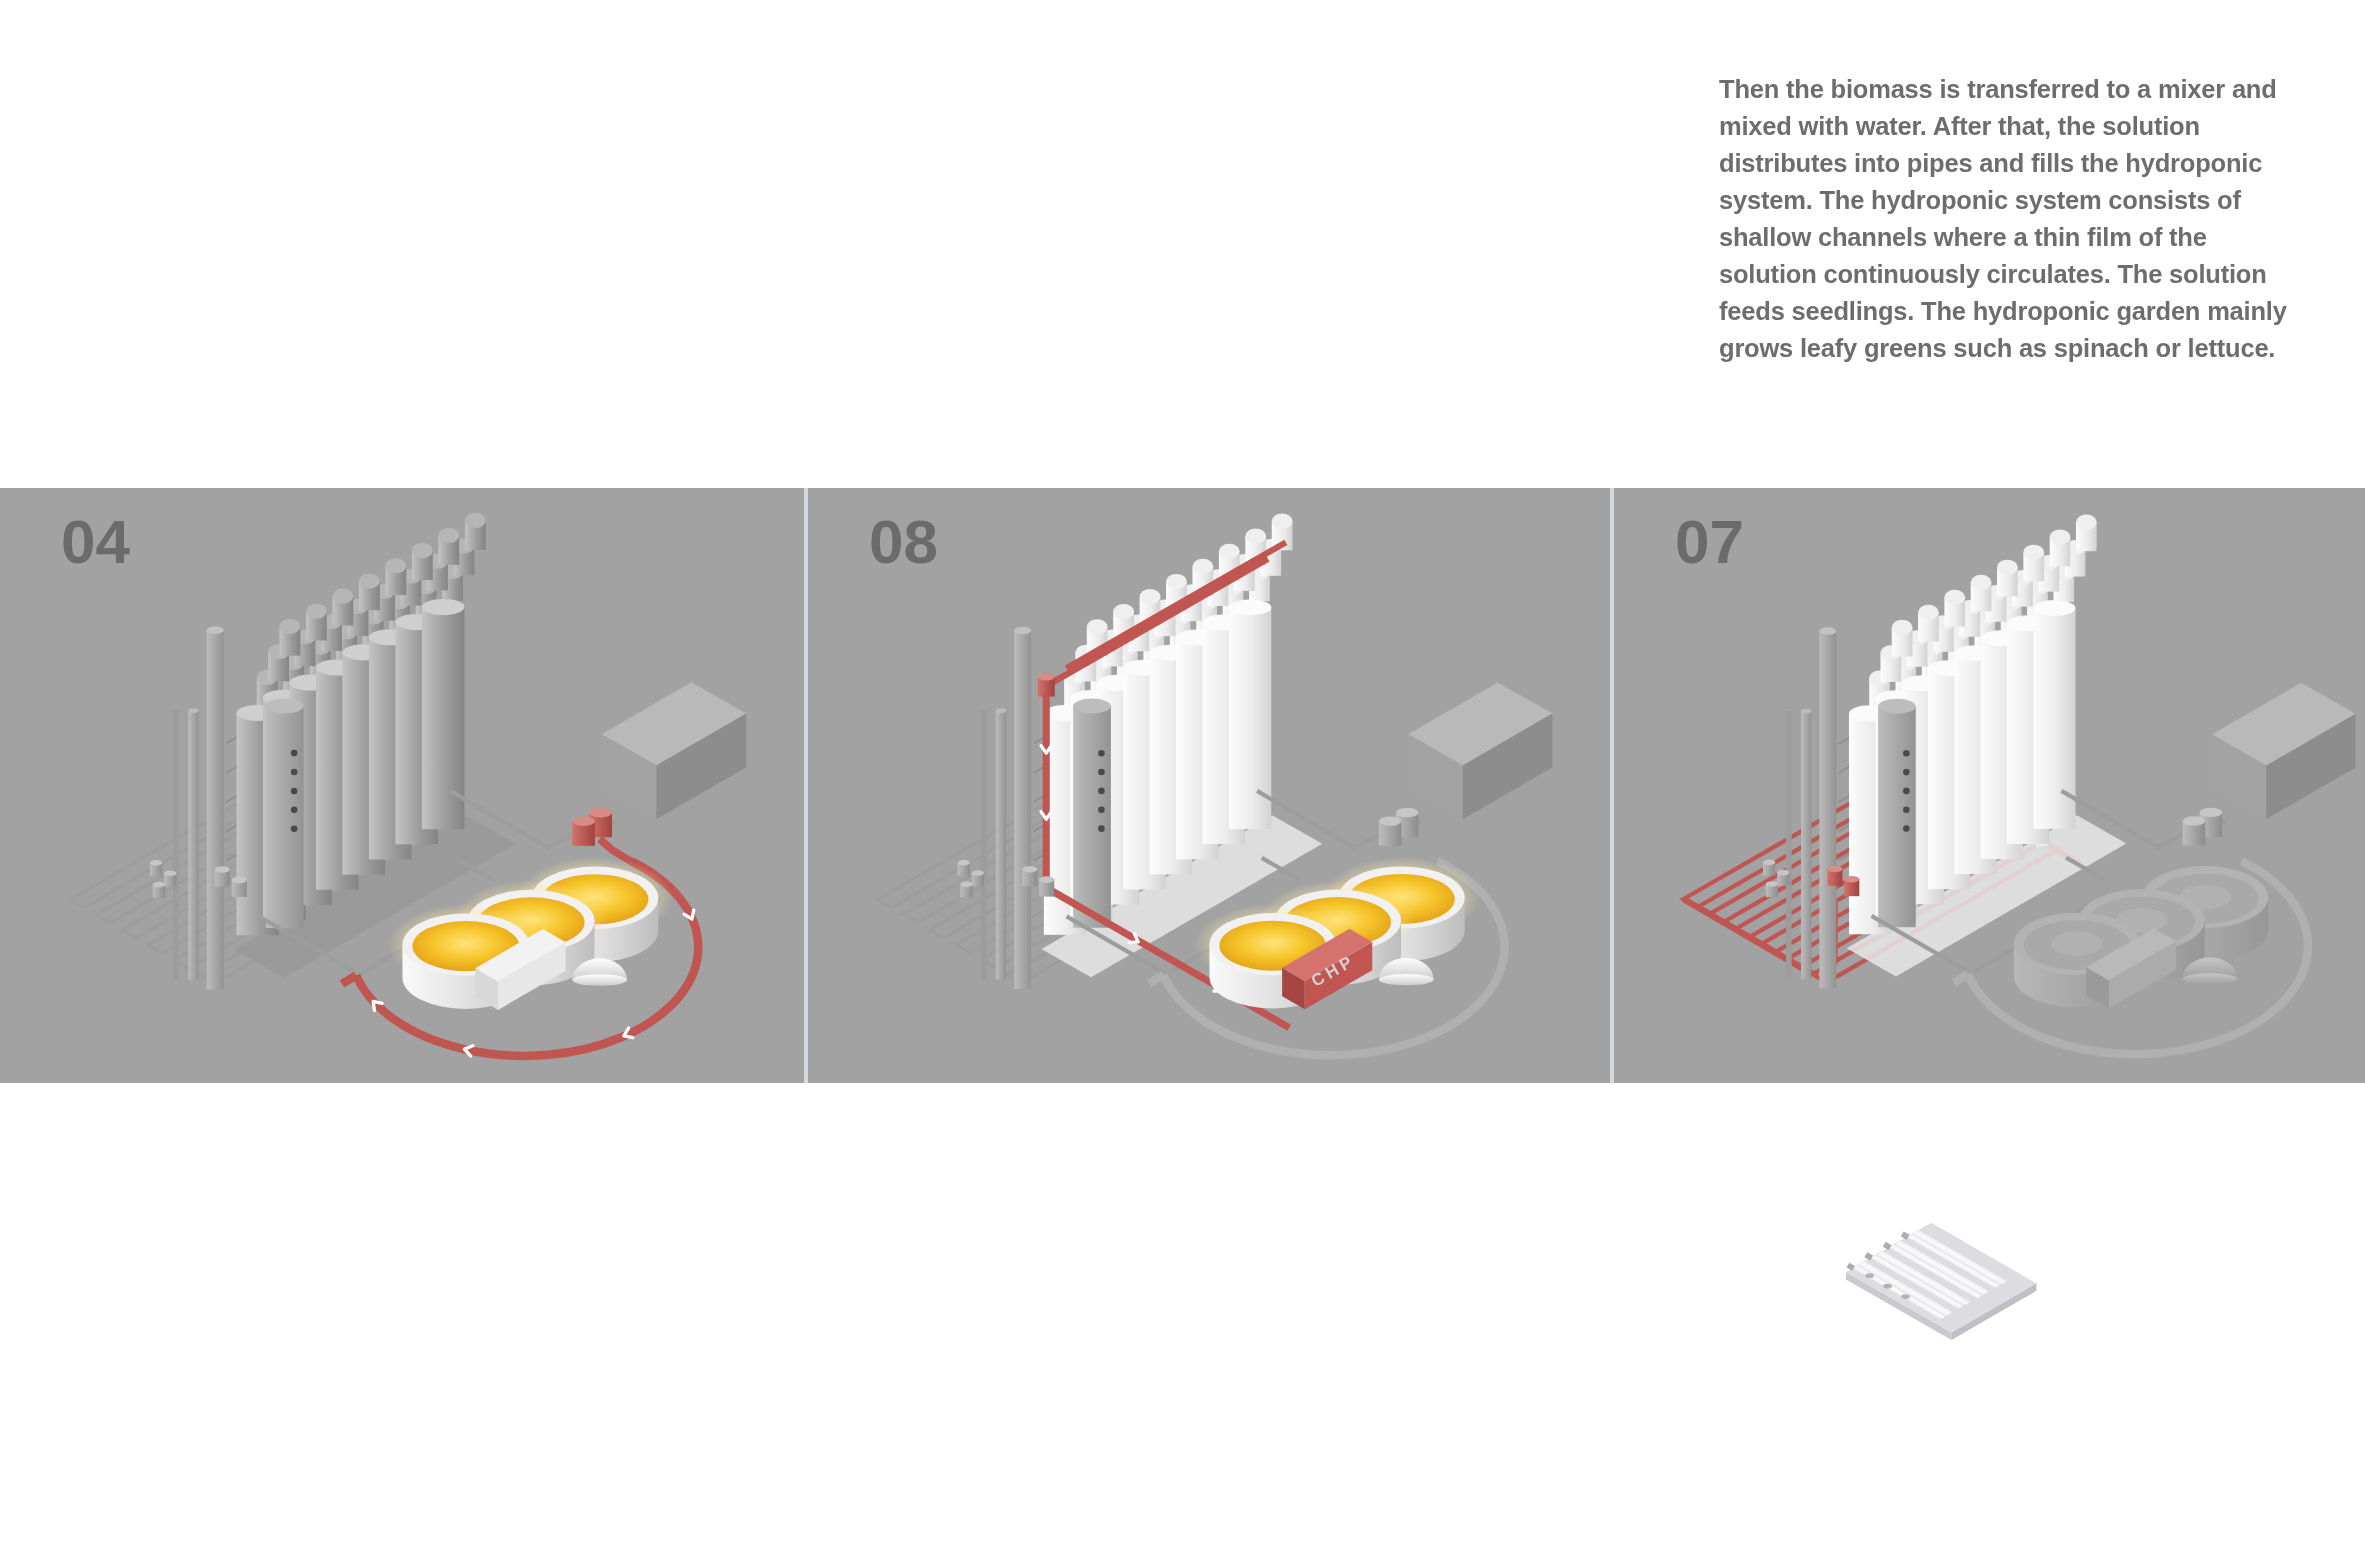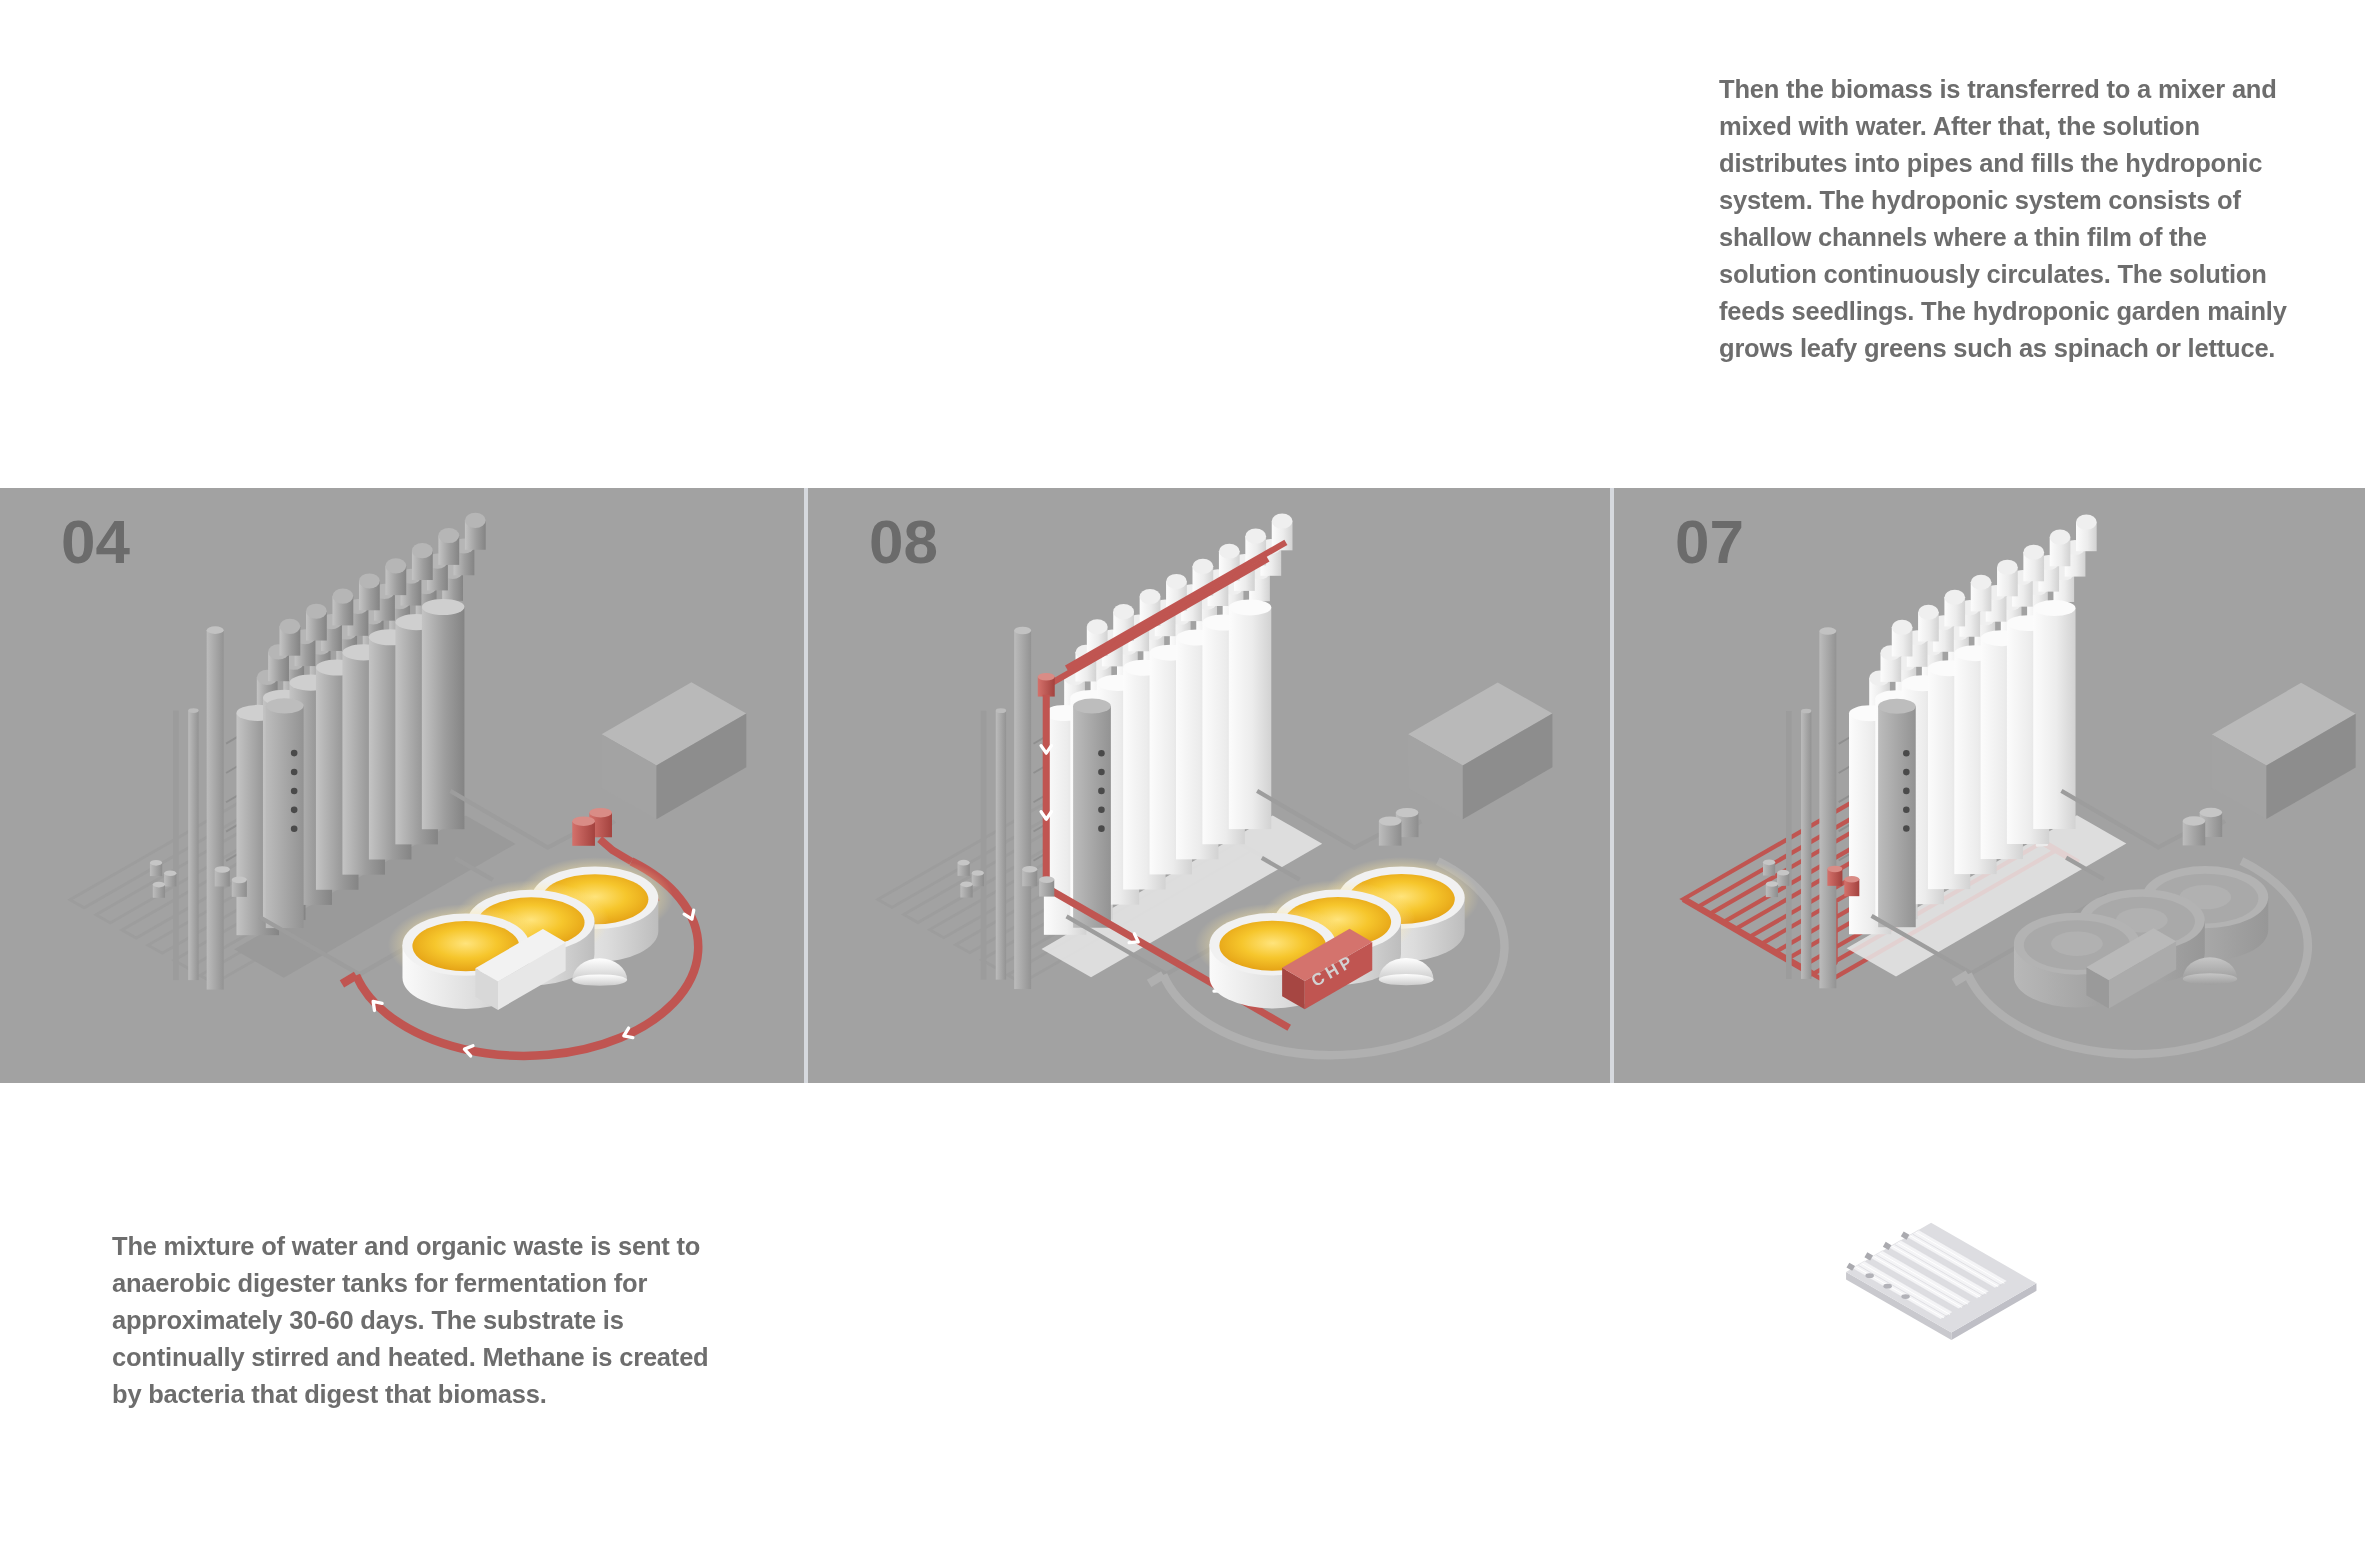--- a/index.html
+++ b/index.html
@@ -699,25 +699,20 @@
             <ellipse fill="#c6c6c6" cx="336" cy="838" rx="13" ry="6"></ellipse>
         </g>
       </svg>
       <div class="panel-number">07</div>
     </section>
 
     <div class="divider divider-1"></div>
     <div class="divider divider-2"></div>
   </div>
 
-  <div class="copy caption-04">The mixture of water and organic waste is sent to
-anaerobic digester tanks for fermentation for
-approximately 30-60 days. The substrate is
-continually stirred and heated.  Methane is created
-by bacteria that digest that biomass.</div>
 
 
   <svg class="mini" viewBox="0 0 560 400">
     <g>
       <polygon points="42,129 265,257 265,273 42,145" fill="#c9c9ce"></polygon>
       <polygon points="445,153 265,257 265,273 445,169" fill="#bfbfc6"></polygon>
       <polygon points="222,25 445,153 265,257 42,129" fill="#dddde1"></polygon>
     </g>
     <g>
       <g>

